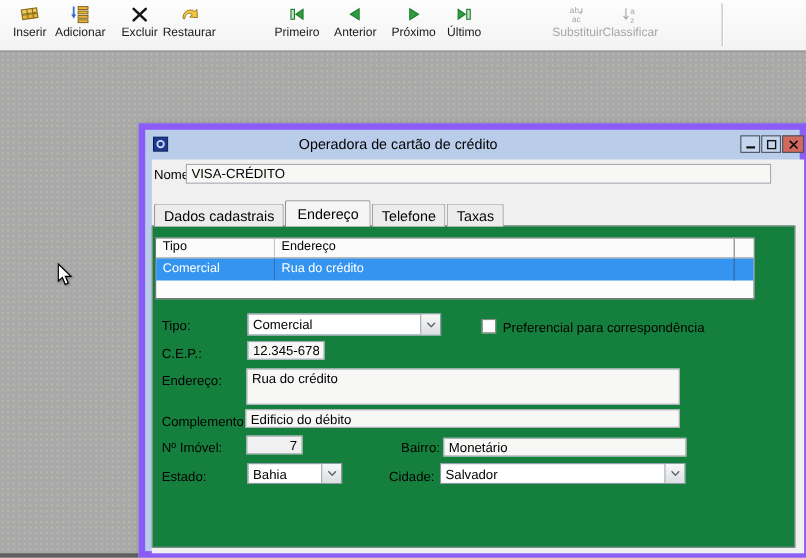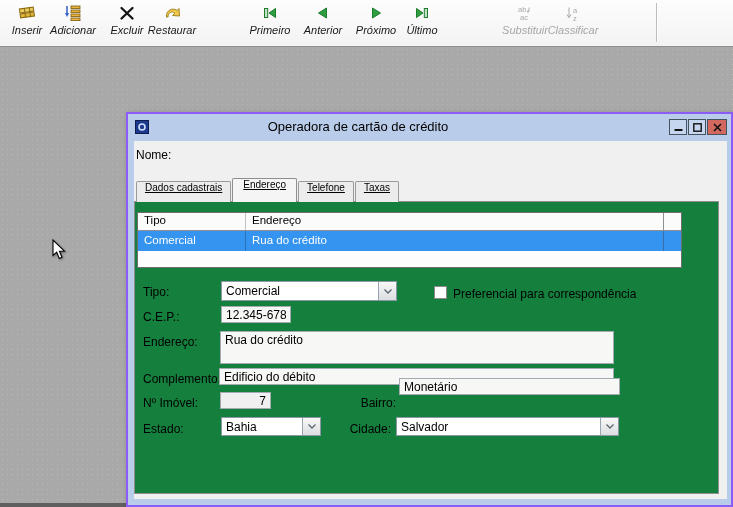--- a/index.html
+++ b/index.html
@@ -15,36 +15,36 @@
     background:linear-gradient(#fdfdfd,#f3f3f3);
     border-bottom:1px solid #8f8f8f;
     z-index:5;
   }
   .tbtn{
     position:absolute;top:2px;width:54px;height:42px;
     display:flex;flex-direction:column;align-items:center;justify-content:flex-start;
     gap:1px;cursor:default;
   }
   .tbtn .ticon{height:21px;display:flex;align-items:center;justify-content:center;}
-  .tbtn .tlabel{font-size:11px;color:#1a1a1a;white-space:nowrap;line-height:12px;font-style:italic;}
+  .tbtn .tlabel{font-size:11px;color:#1a1a1a;white-space:nowrap;line-height:12px;}
   .tbtn.disabled .tlabel{color:#a6a6a6;}
   .tb-sep{position:absolute;top:3px;left:656px;width:1px;height:39px;background:#bdbdbd;box-shadow:1px 0 0 #ffffff;}
   
   .desktop{
     position:absolute;left:0;top:47px;width:733px;height:460px;
     background-color:#a9a9a9;
     background-image:radial-gradient(circle,#b9b9ae 0.8px,transparent 1px);
     background-size:5px 5px;
   }
   .bottom-edge{position:absolute;left:0;top:503px;width:126px;height:4px;background:#5f5f5f;}
   .cursor{position:absolute;left:52px;top:239px;z-index:50;filter:drop-shadow(1px 1px 1px rgba(0,0,0,.35));}
   
   .dialog{
     position:absolute;left:126px;top:112px;width:607px;height:395px;
-    background:#b9cce9;border:2px solid #8b5cf6;box-sizing:border-box;
+    background:#b9cce9;border:6px solid #8b5cf6;box-sizing:border-box;
     box-shadow:2px 2px 6px rgba(0,0,0,.25);
     z-index:10;
   }
   .titlebar{position:relative;height:27px;}
   .app-icon{position:absolute;left:7px;top:6px;width:14px;height:14px;}
   .dlg-title{
     position:absolute;left:230px;top:5px;transform:translateX(-50%);
     font-size:13px;color:#000;white-space:nowrap;
   }
   .capbtn{
@@ -62,23 +62,23 @@
   }
   .lbl{position:absolute;font-size:12px;color:#000;white-space:nowrap;}
   .tf{
     position:absolute;box-sizing:border-box;border:1px solid #a3aab2;background:#f7f7f6;
     font-family:"Liberation Sans",sans-serif;font-size:12px;color:#000;padding:1px 4px;outline:none;
   }
   .nome-input{left:31px;top:4px;width:532px;height:18px;}
   
   .tabstrip{position:absolute;left:2px;top:37px;height:24px;display:flex;align-items:flex-end;z-index:3;}
   .tab{
-    box-sizing:border-box;height:21px;padding:0 8px;display:flex;align-items:flex-start;
-    font-size:10px;color:#000;background:#ececec;
-    border:1px solid #9a9a9a;border-bottom:none;border-radius:2px 2px 0 0;margin-right:1px;cursor:default;text-decoration:underline;
+    box-sizing:border-box;height:21px;padding:0 8px;display:flex;align-items:center;
+    font-size:13px;color:#000;background:#ececec;
+    border:1px solid #9a9a9a;border-bottom:none;border-radius:2px 2px 0 0;margin-right:1px;cursor:default;
   }
   .tab.active{height:24px;background:#f5f5f5;border-color:#8f8f8f;position:relative;z-index:4;padding:0 10px;}
   
   .panel{
     position:absolute;left:0;top:60px;width:585px;height:293px;box-sizing:border-box;
     background:#15803d;border:1px solid #8f8f8f;z-index:2;
   }
   
   .grid{
     position:absolute;left:2px;top:10px;width:545px;height:56px;box-sizing:border-box;
@@ -263,20 +263,21 @@
     <span class="capbtn close">
       <svg width="9" height="9" viewBox="0 0 9 9">
           <path d="M1 1 L8 8 M8 1 L1 8" stroke="#111" stroke-width="1.6"></path>
         </svg>
     </span>
   </div>
 
   <div class="client">
 
     <span class="lbl" style="left:2px;top:7px">Nome:</span>
+    <input class="tf nome-input" value="VISA-CRÉDITO" style="">
 
     <div class="tabstrip">
       <div class="tab">
           <span>Dados cadastrais</span>
         </div>
       <div class="tab active">
           <span>Endereço</span>
         </div>
       <div class="tab">
           <span>Telefone</span>
@@ -318,24 +319,24 @@
 
       <span class="lbl" style="left:8px;top:133px">Endereço:</span>
       <textarea class="tf" style="left: 85px; top: 129px; width: 394px; height: 33px;">Rua do crédito</textarea>
 
       <span class="lbl" style="left:8px;top:170px">Complemento:</span>
       <input class="tf" style="left: 84px; top: 166px; width: 395px; height: 17px;" value="Edificio do débito">
 
       <span class="lbl" style="left:8px;top:194px">Nº Imóvel:</span>
       <input class="tf" style="left: 85px; top: 190px; width: 51px; height: 17px; text-align: right; background: rgb(240, 240, 240);" value="7">
       <span class="lbl" style="left:210px;top:194px;width:51px;text-align:right">Bairro:</span>
-      <input class="tf" style="left: 264px; top: 176px; width: 221px; height: 17px;" value="Monetário">
+      <input class="tf" style="left: 264px; top: 192px; width: 221px; height: 17px;" value="Monetário">
 
       <span class="lbl" style="left:8px;top:220px">Estado:</span>
-      <div class="combo" style="left:86px;top:215px;width:100px;height:19px">
+      <div class="combo" style="left:86px;top:215px;width:86px;height:19px">
         <span class="cval">Bahia</span>
         <span class="cbtn">
           <svg width="8" height="5" viewBox="0 0 8 5">
               <path d="M0.5 0.5 L4 4 L7.5 0.5" stroke="#5a6670" fill="none" stroke-width="1.3"></path>
             </svg>
         </span>
       </div>
       <span class="lbl" style="left:210px;top:220px;width:46px;text-align:right">Cidade:</span>
       <div class="combo" style="left:261px;top:215px;width:223px;height:19px">
         <span class="cval">Salvador</span>

